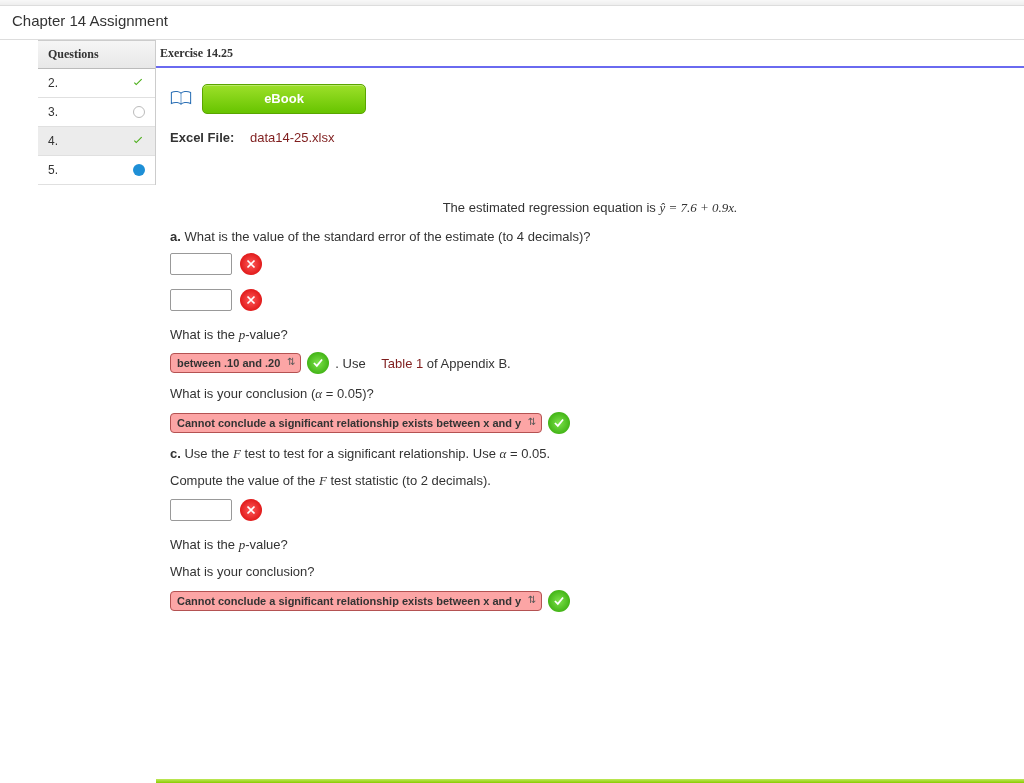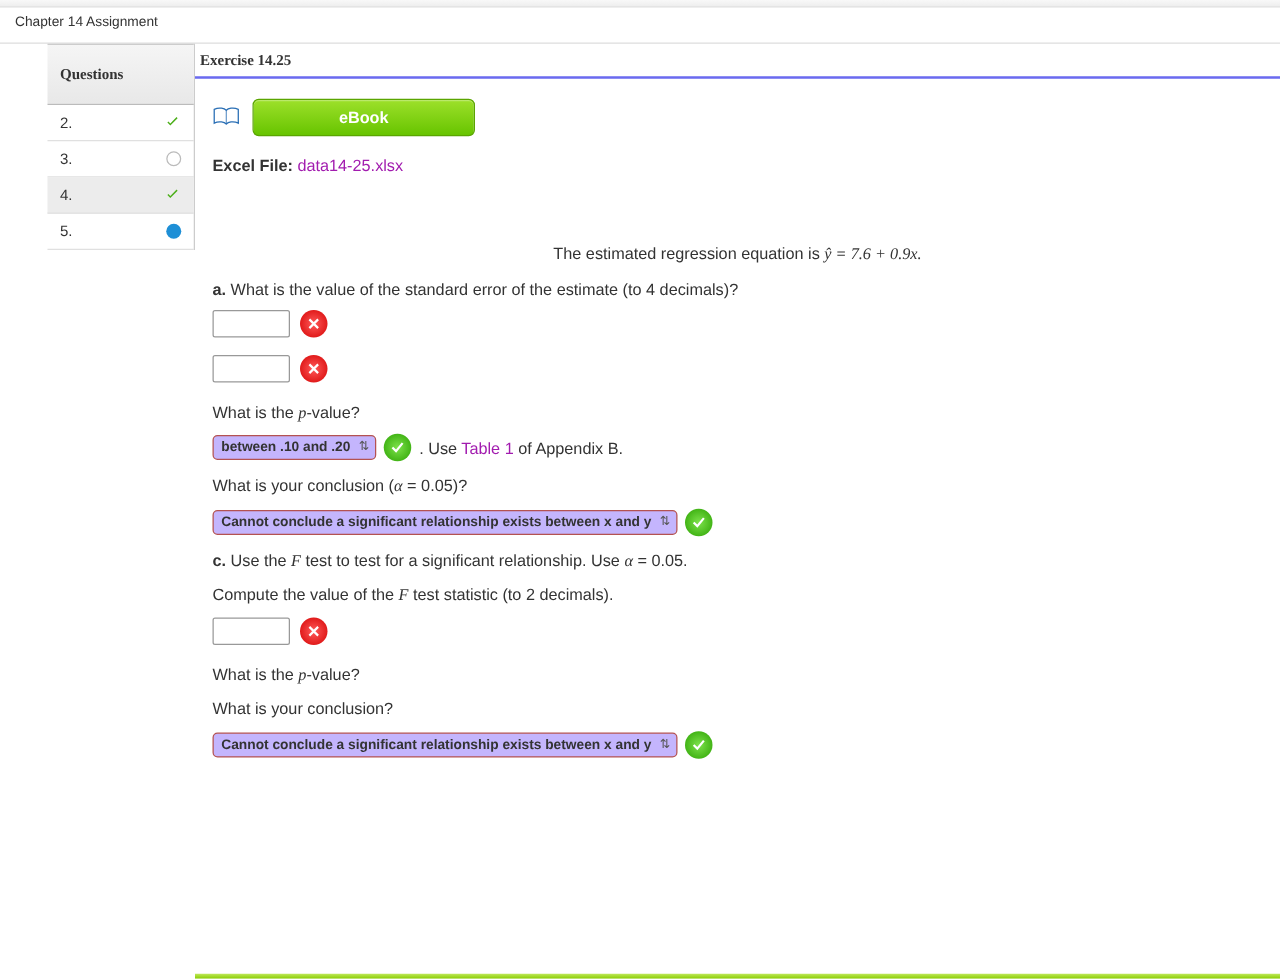--- a/index.html
+++ b/index.html
@@ -1,52 +1,52 @@
 <!DOCTYPE html>
 <html><head>
 <meta charset="utf-8">
 <style>
   * { box-sizing: border-box; }
   html, body { margin: 0; padding: 0; font-family: Arial, Helvetica, sans-serif; font-size: 13px; color: #333; background: #fff; }
   .page { width: 1024px; height: 783px; position: relative; }
   .top-bar { height: 6px; background: linear-gradient(#f8f8f8, #eee); border-bottom: 1px solid #ddd; }
-  .chapter-title { padding: 6px 12px 10px 12px; font-size: 11px; color: #333; border-bottom: 1px solid #ddd; }
+  .chapter-title { padding: 6px 12px 10px 12px; font-size: 15px; color: #333; border-bottom: 1px solid #ddd; }
   .body-area { position: relative; display: flex; align-items: flex-start; }
   .sidebar { width: 118px; flex: none; border-right: 1px solid #ccc; margin-left: 38px; }
-  .sidebar-head { background: linear-gradient(#f5f5f5,#e8e8e8); border-top: 1px solid #ccc; border-bottom: 1px solid #bbb; padding: 16px 10px; font-weight: bold; font-size: 12px; font-family: Georgia, serif; }
+  .sidebar-head { background: linear-gradient(#f5f5f5,#e8e8e8); border-top: 1px solid #ccc; border-bottom: 1px solid #bbb; padding: 6px 10px; font-weight: bold; font-size: 12px; font-family: Georgia, serif; }
   .q-row { display: flex; align-items: center; justify-content: space-between; padding: 7px 10px; border-bottom: 1px solid #e0e0e0; font-size: 12px; }
   .q-row.active { background: #ececec; }
   .status-check, .status-open, .status-dot { width: 14px; height: 14px; display: inline-flex; align-items: center; justify-content: center; }
   .status-check svg { width: 14px; height: 14px; }
   .status-open { border: 1px solid #bbb; border-radius: 50%; background: #fff; width: 12px; height: 12px; }
   .status-dot { background: #1e8fd6; border-radius: 50%; width: 12px; height: 12px; }
   .main { flex: 1; }
   .main-tabbar { height: 28px; border-bottom: 2px solid #6a6af0; position: relative; }
   .ex-tab { display: inline-block; font-family: Georgia, serif; font-weight: bold; font-size: 12px; padding: 6px 4px; }
   .main-content { padding: 16px 14px 10px 14px; position: relative; }
   .ebook-row { display: flex; align-items: center; gap: 10px; margin-bottom: 14px; }
   .book-icon svg { width: 22px; height: 18px; }
-  .ebook-btn { width: 178px; height: 30px; background: linear-gradient(#9de02a, #67c400); border: 1px solid #5aa500; border-radius: 5px; color: #fff; font-weight: bold; text-align: center; line-height: 28px; cursor: pointer; box-shadow: inset 0 1px 0 rgba(255,255,255,0.3); }
+  .ebook-btn { width: 164px; height: 30px; background: linear-gradient(#9de02a, #67c400); border: 1px solid #5aa500; border-radius: 5px; color: #fff; font-weight: bold; text-align: center; line-height: 28px; cursor: pointer; box-shadow: inset 0 1px 0 rgba(255,255,255,0.3); }
   .para { margin: 8px 0; line-height: 1.5; font-size: 13px; }
   .label-strong { font-weight: bold; text-align: center; }
-  .link { color: #a21caf; text-decoration: none; }
+  .link { color: #7f1d1d; text-decoration: none; margin-left: 12px; }
   .data-table { position: absolute; right: 80px; top: 90px; font-family: Georgia, 'Times New Roman', serif; font-size: 15px; }
   .data-table td { padding: 3px 10px; text-align: center; }
   .data-table .hd { font-style: italic; border-right: 1px solid #000; padding-right: 8px; }
   .data-table tr:first-child td { border-bottom: 1px solid #000; }
   .eq-line { margin-top: 50px; text-align: center; }
   .math-i { font-style: italic; font-family: Georgia, serif; }
   .q-block { margin: 10px 0 6px 0; }
   .input-row { display: flex; align-items: center; gap: 8px; margin: 6px 0 14px 0; }
   .num-input { width: 62px; height: 22px; border: 1px solid #999; border-radius: 2px; padding: 2px 4px; font-size: 12px; background: #fff; }
   .wrong-icon, .right-icon { width: 22px; height: 22px; display: inline-flex; align-items: center; justify-content: center; border-radius: 50%; }
   .wrong-icon { background: radial-gradient(#ff5a5a,#d40000); color: #fff; font-weight: bold; }
   .wrong-icon svg, .right-icon svg { width: 14px; height: 14px; }
   .right-icon { background: radial-gradient(#7de24b,#2aa100); }
-  .select-box { border: 1px solid #b45252; border-radius: 4px; background: #c4b5fd; font-weight: bold; font-size: 11px; padding: 3px 20px 3px 6px; position: relative; display: inline-block; cursor: pointer; }
+  .select-box { border: 1px solid #b45252; border-radius: 4px; background: #fca5a5; font-weight: bold; font-size: 11px; padding: 3px 20px 3px 6px; position: relative; display: inline-block; cursor: pointer; }
   .select-box::after { content: "⇅"; position: absolute; right: 5px; top: 2px; font-size: 10px; color: #555; font-weight: normal; }
   .inline-row { display: flex; align-items: center; gap: 6px; margin: 6px 0 10px 0; flex-wrap: wrap; }
   .bottom-accent { position: absolute; left: 156px; right: 0; bottom: 0; height: 4px; background: linear-gradient(#bfe85a,#88cc00); }
 </style>
 </head>
 <body>
 
 <div class="page">
   <div class="top-bar"></div>
   <div class="chapter-title">Chapter 14 Assignment</div>

